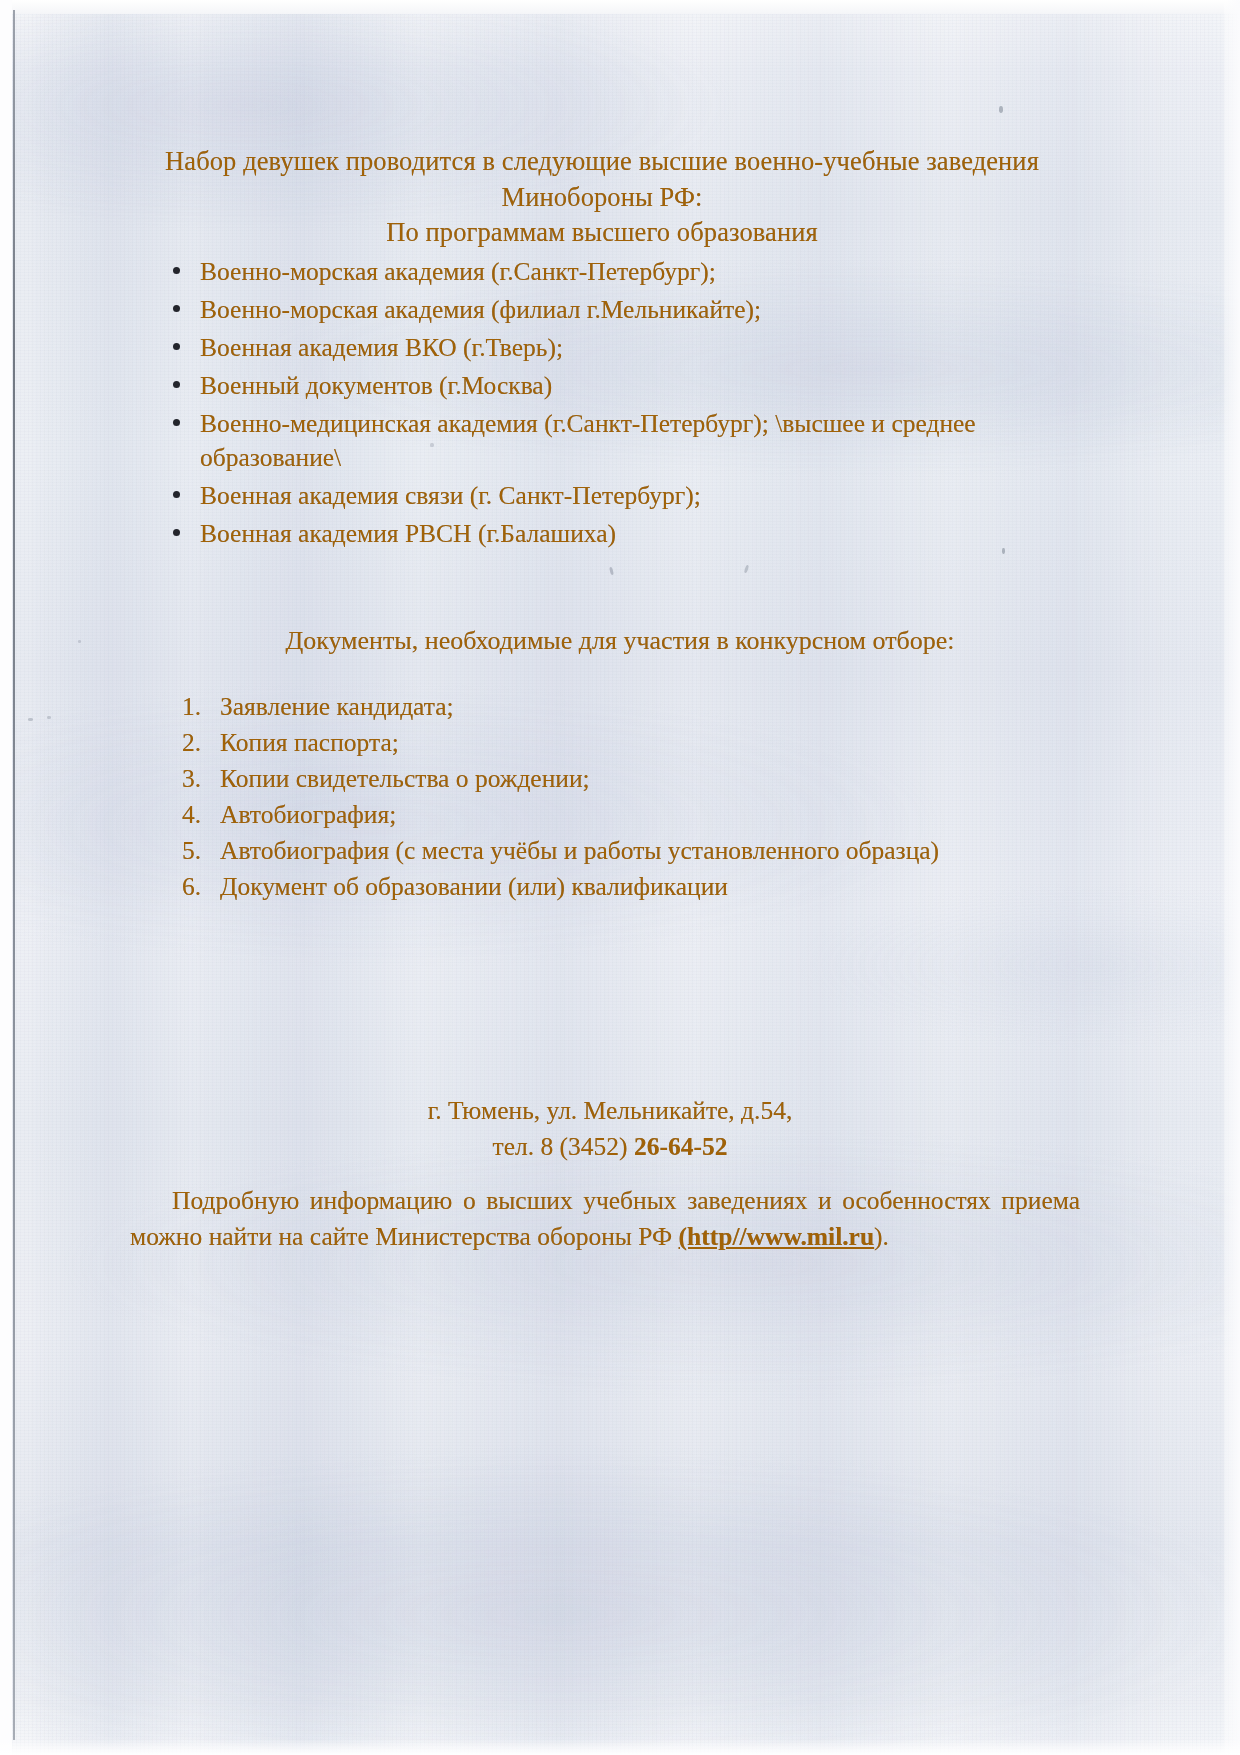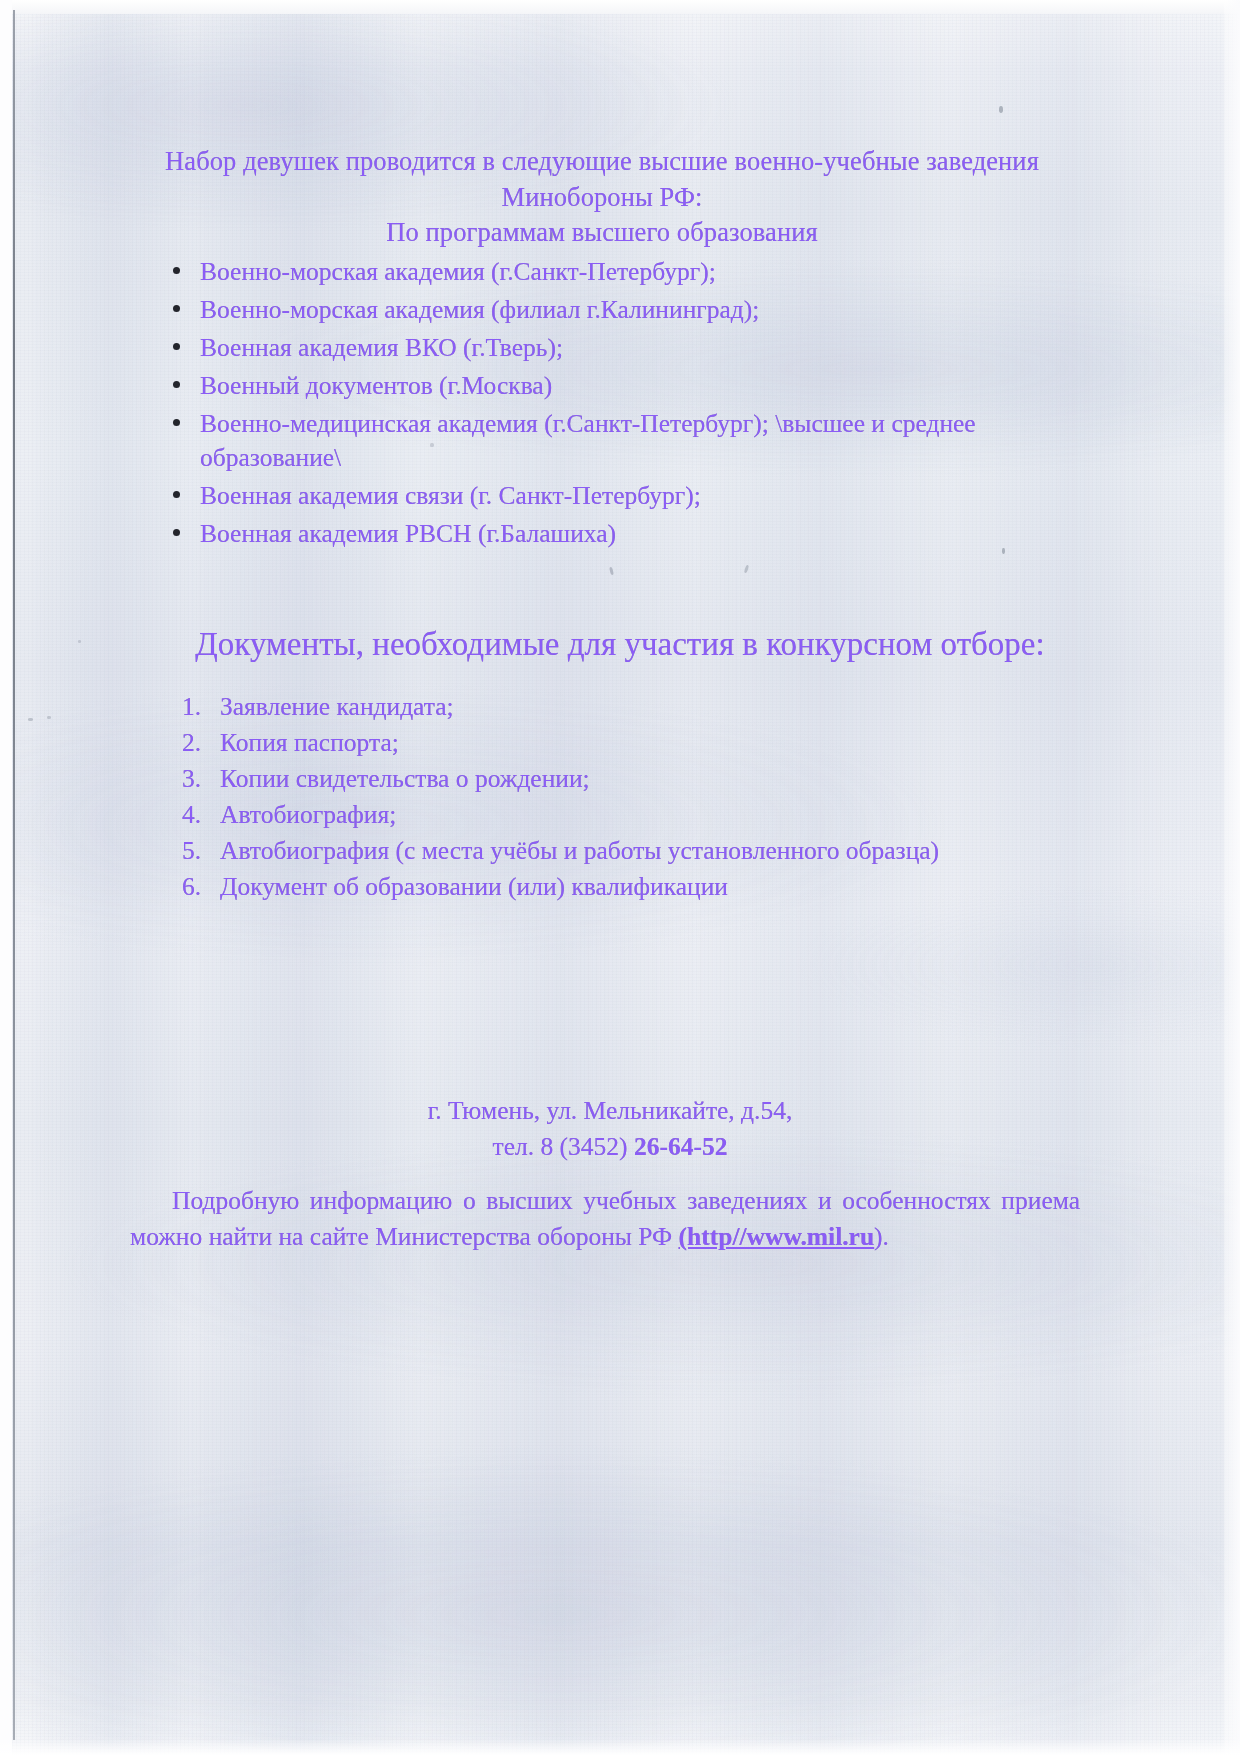--- a/index.html
+++ b/index.html
@@ -169,21 +169,21 @@
     width: 7px;
     height: 7px;
     background: #23252c;
     border-radius: 50%;
   }
 
   .docs-head {
     left: 150px;
     top: 626px;
     width: 940px;
-    font-size: 33px;
+    font-size: 26px;
     text-align: center;
   }
 
   ol.docs {
     position: absolute;
     left: 182px;
     top: 690px;
     width: 830px;
     margin: 0;
     padding: 0;
@@ -240,21 +240,21 @@
     text-align: justify;
     text-indent: 42px;
   }
   .footer .site {
     font-weight: bold;
     text-decoration: underline;
   }
 
   
   .content {
-    color: #8b5cf6;
+    color: #a16207;
     text-shadow: 0 0 0.6px rgba(60,66,80,0.45);
   }
 </style>
 </head>
 <body>
 
 <div class="page">
 
   <div class="paper-base"></div>
   <div class="scan-blotch"></div>
@@ -279,21 +279,21 @@
   <div class="content">
 
     <div class="block head">
       <span class="l1">Набор девушек  проводится в следующие  высшие военно-учебные заведения</span>
       <span class="l2">Минобороны РФ:</span>
       <span class="l3">По программам высшего образования</span>
     </div>
 
     <ul class="schools">
       <li><span class="bullet"></span><span>Военно-морская академия (г.Санкт-Петербург);</span></li>
-      <li><span class="bullet"></span><span>Военно-морская академия (филиал г.Калининград);</span></li>
+      <li><span class="bullet"></span><span>Военно-морская академия (филиал г.Мельникайте);</span></li>
       <li><span class="bullet"></span><span>Военная академия ВКО (г.Тверь);</span></li>
       <li><span class="bullet"></span><span>Военный документов (г.Москва)</span></li>
       <li><span class="bullet"></span><span>Военно-медицинская академия (г.Санкт-Петербург); \высшее и среднее образование\</span></li>
       <li><span class="bullet"></span><span>Военная академия связи (г. Санкт-Петербург);</span></li>
       <li><span class="bullet"></span><span>Военная академия РВСН (г.Балашиха)</span></li>
     </ul>
 
     <div class="block docs-head">Документы, необходимые для участия в конкурсном отборе:</div>
 
     <ol class="docs">

